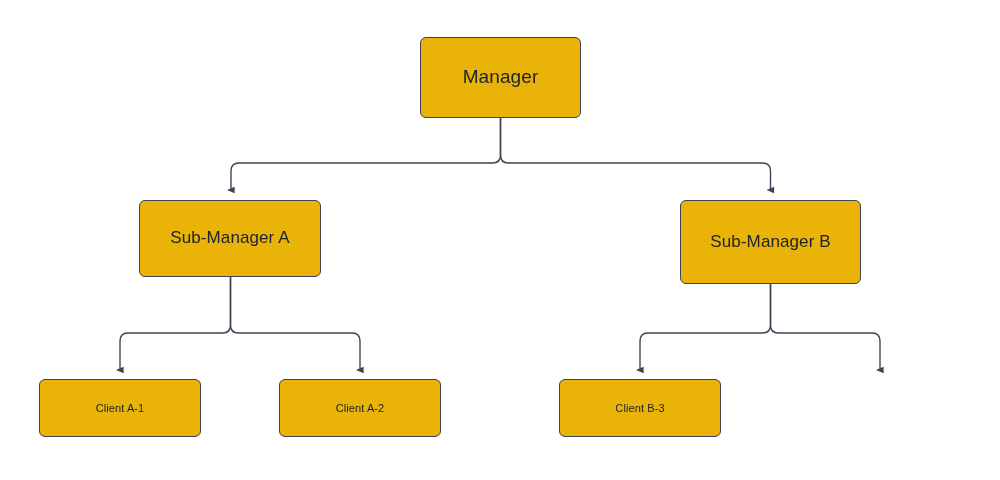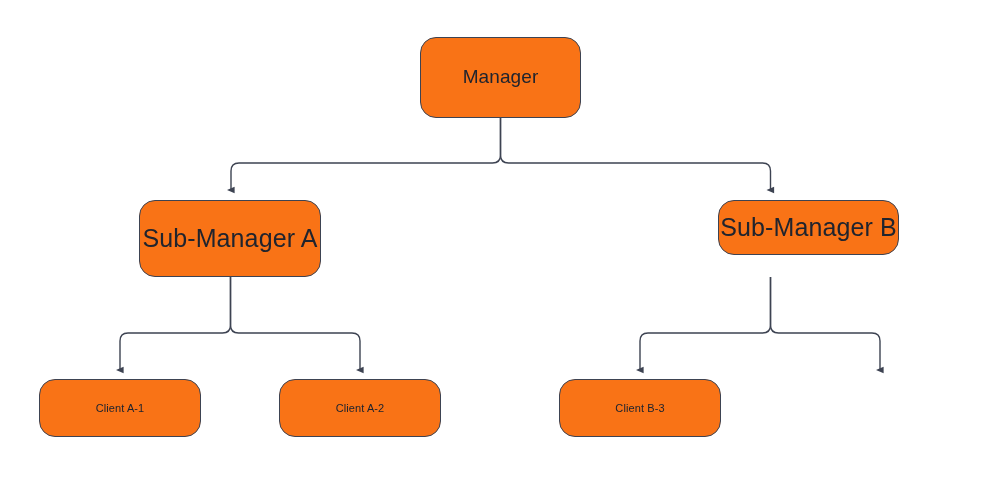--- a/index.html
+++ b/index.html
@@ -20,38 +20,38 @@
   #edge-layer {
     position: absolute;
     left: 0;
     top: 0;
     width: 1000px;
     height: 480px;
   }
   .node {
     position: absolute;
     box-sizing: border-box;
-    background: #f97316;
+    background: #eab308;
     border: 1.4px solid #3d4352;
-    border-radius: 16px;
+    border-radius: 6px;
     display: flex;
     align-items: center;
     justify-content: center;
     text-align: left;
   }
   .node .node-label {
     font-family: "Liberation Sans", sans-serif;
     color: #20242e;
     font-size: 19px;
     line-height: 1.1;
     letter-spacing: 0.1px;
     white-space: nowrap;
   }
   .node.level-root .node-label { font-size: 19px; }
-  .node.level-mid  .node-label { font-size: 25px; }
+  .node.level-mid  .node-label { font-size: 17px; }
   .node.level-leaf .node-label { font-size: 11px; }
 </style>
 </head>
 <body>
 
 <div id="canvas">
 
   <svg id="edge-layer" viewBox="0 0 1000 480">
     <defs>
       <marker id="arrowhead" markerWidth="9" markerHeight="9" refX="4.2" refY="4.2" orient="auto" markerUnits="userSpaceOnUse">
@@ -73,21 +73,21 @@
   </svg>
 
   <div class="node level-root" style="left:420px; top:37px; width:161px; height:81px;">
     <span class="node-label">Manager</span>
   </div>
 
   <div class="node level-mid" style="left:139px; top:200px; width:182px; height:77px;">
     <span class="node-label">Sub-Manager A</span>
   </div>
 
-  <div class="node level-mid" style="left:718px; top:200px; width:181px; height:55px;">
+  <div class="node level-mid" style="left:680px; top:200px; width:181px; height:84px;">
     <span class="node-label">Sub-Manager B</span>
   </div>
 
   <div class="node level-leaf" style="left:39px; top:379px; width:162px; height:58px;">
     <span class="node-label">Client A-1</span>
   </div>
 
   <div class="node level-leaf" style="left:279px; top:379px; width:162px; height:58px;">
     <span class="node-label">Client A-2</span>
   </div>

